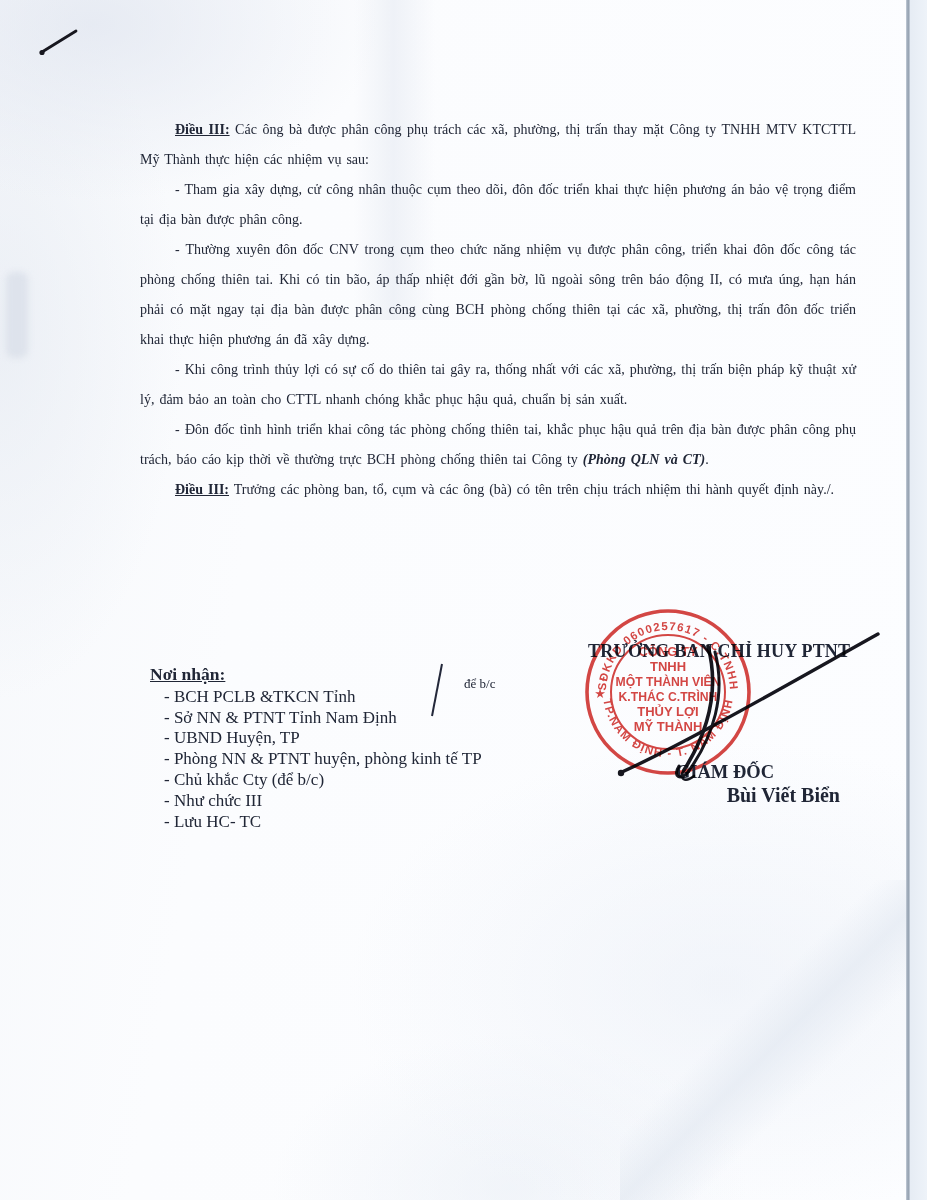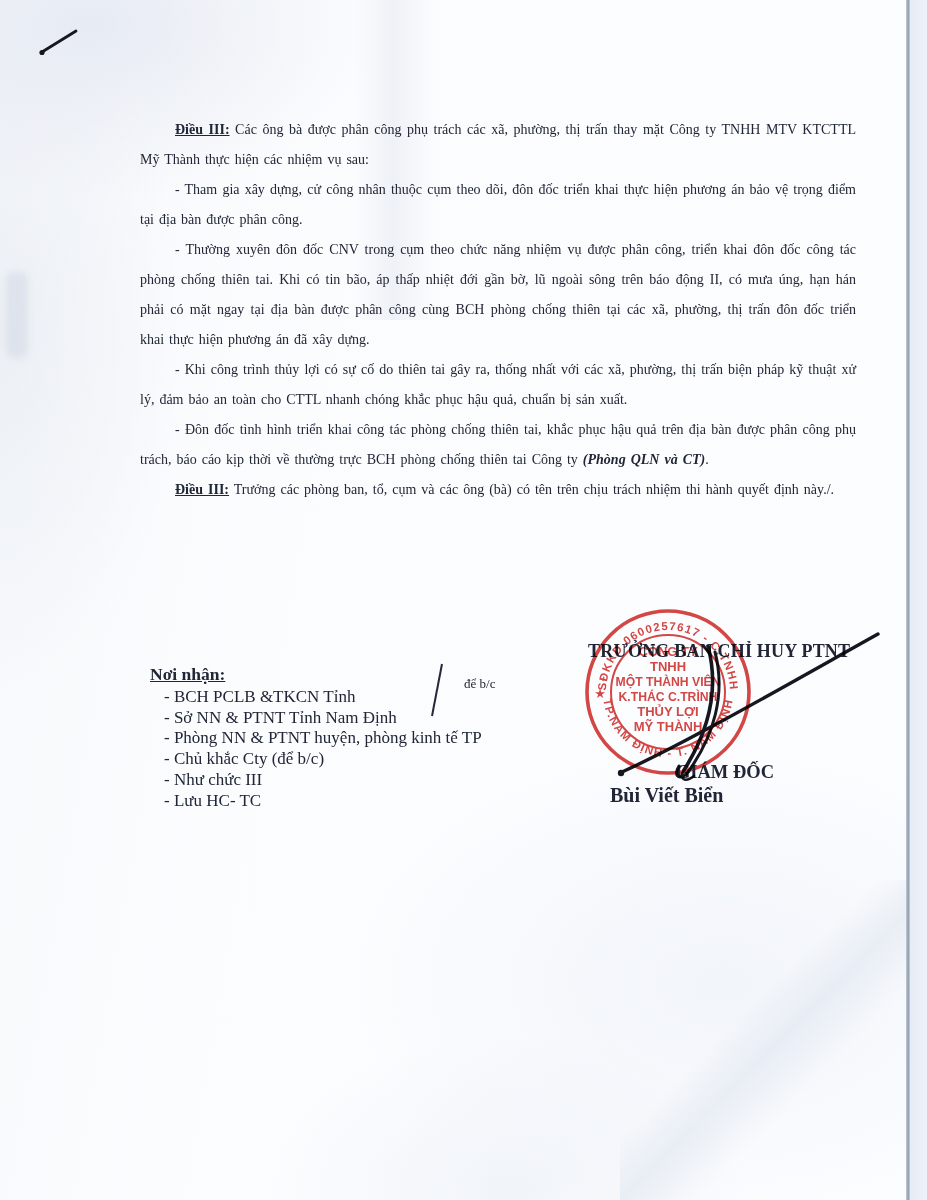--- a/index.html
+++ b/index.html
@@ -43,21 +43,21 @@
   .recipients .item{white-space:nowrap;}
   .brace-line{position:absolute;left:428px;top:662px;width:18px;height:56px;}
   .side-note{position:absolute;left:464px;top:676px;font-size:13px;}
 
   
   .sig-title{position:absolute;left:588px;top:641px;width:280px;
     font-size:18px;font-weight:bold;white-space:nowrap;letter-spacing:.2px;
     mix-blend-mode:multiply;z-index:4;}
   .sig-role{position:absolute;left:610px;top:762px;width:230px;text-align:center;
     font-size:18.5px;font-weight:bold;z-index:4;}
-  .sig-name{position:absolute;left:610px;top:784px;width:230px;text-align:left;
+  .sig-name{position:absolute;left:610px;top:784px;width:230px;text-align:right;
     font-size:20px;font-weight:bold;z-index:4;}
 
   .stamp{position:absolute;left:582px;top:606px;width:172px;height:172px;
     mix-blend-mode:multiply;opacity:.95;z-index:3;}
   .stamp text{font-family:"Liberation Sans","DejaVu Sans",sans-serif;font-weight:bold;}
 
   .signature-ink{position:absolute;left:560px;top:600px;width:340px;height:220px;
     z-index:5;mix-blend-mode:multiply;}
   .pen-mark{position:absolute;left:34px;top:24px;width:52px;height:36px;}
 </style>
@@ -83,20 +83,21 @@
     <p><span>- Thường xuyên đôn đốc CNV trong cụm theo chức năng nhiệm vụ được phân công, triển khai đôn đốc công tác phòng chống thiên tai. Khi có tin bão, áp thấp nhiệt đới gần bờ, lũ ngoài sông trên báo động II, có mưa úng, hạn hán phải có mặt ngay tại địa bàn được phân công cùng BCH phòng chống thiên tại các xã, phường, thị trấn đôn đốc triển khai thực hiện phương án đã xây dựng.</span></p>
     <p><span>- Khi công trình thủy lợi có sự cố do thiên tai gây ra, thống nhất với các xã, phường, thị trấn biện pháp kỹ thuật xử lý, đảm bảo an toàn cho CTTL nhanh chóng khắc phục hậu quả, chuẩn bị sản xuất.</span></p>
     <p><span>- Đôn đốc tình hình triển khai công tác phòng chống thiên tai, khắc phục hậu quả trên địa bàn được phân công phụ trách, báo cáo kịp thời về thường trực BCH phòng chống thiên tai Công ty </span><span class="emph">(Phòng QLN và CT)</span><span>.</span></p>
     <p><span class="lead">Điều III:</span><span> Trưởng các phòng ban, tổ, cụm và các ông (bà) có tên trên chịu trách nhiệm thi hành quyết định này./.</span></p>
   </div>
 
   <div class="recipients">
     <div class="head">Nơi nhận:</div>
     <div class="item" style="padding-left:14px;">- BCH PCLB &amp;TKCN  Tỉnh</div>
     <div class="item" style="padding-left:14px;">- Sở NN &amp; PTNT Tỉnh Nam Định</div>
+    <div class="item" style="padding-left:14px;">- UBND Huyện, TP</div>
     <div class="item" style="padding-left:14px;">- Phòng NN &amp; PTNT huyện, phòng kinh tế TP</div>
     <div class="item" style="padding-left:14px;">- Chủ khắc Cty (để b/c)</div>
     <div class="item" style="padding-left:14px;">- Như chức III</div>
     <div class="item" style="padding-left:14px;">- Lưu HC- TC</div>
   </div>
   <svg class="brace-line" viewBox="0 0 18 56">
     <line x1="14" y1="2" x2="4" y2="54" stroke="#23283a" stroke-width="2"></line>
   </svg>
   <div class="side-note">để b/c</div>
 

